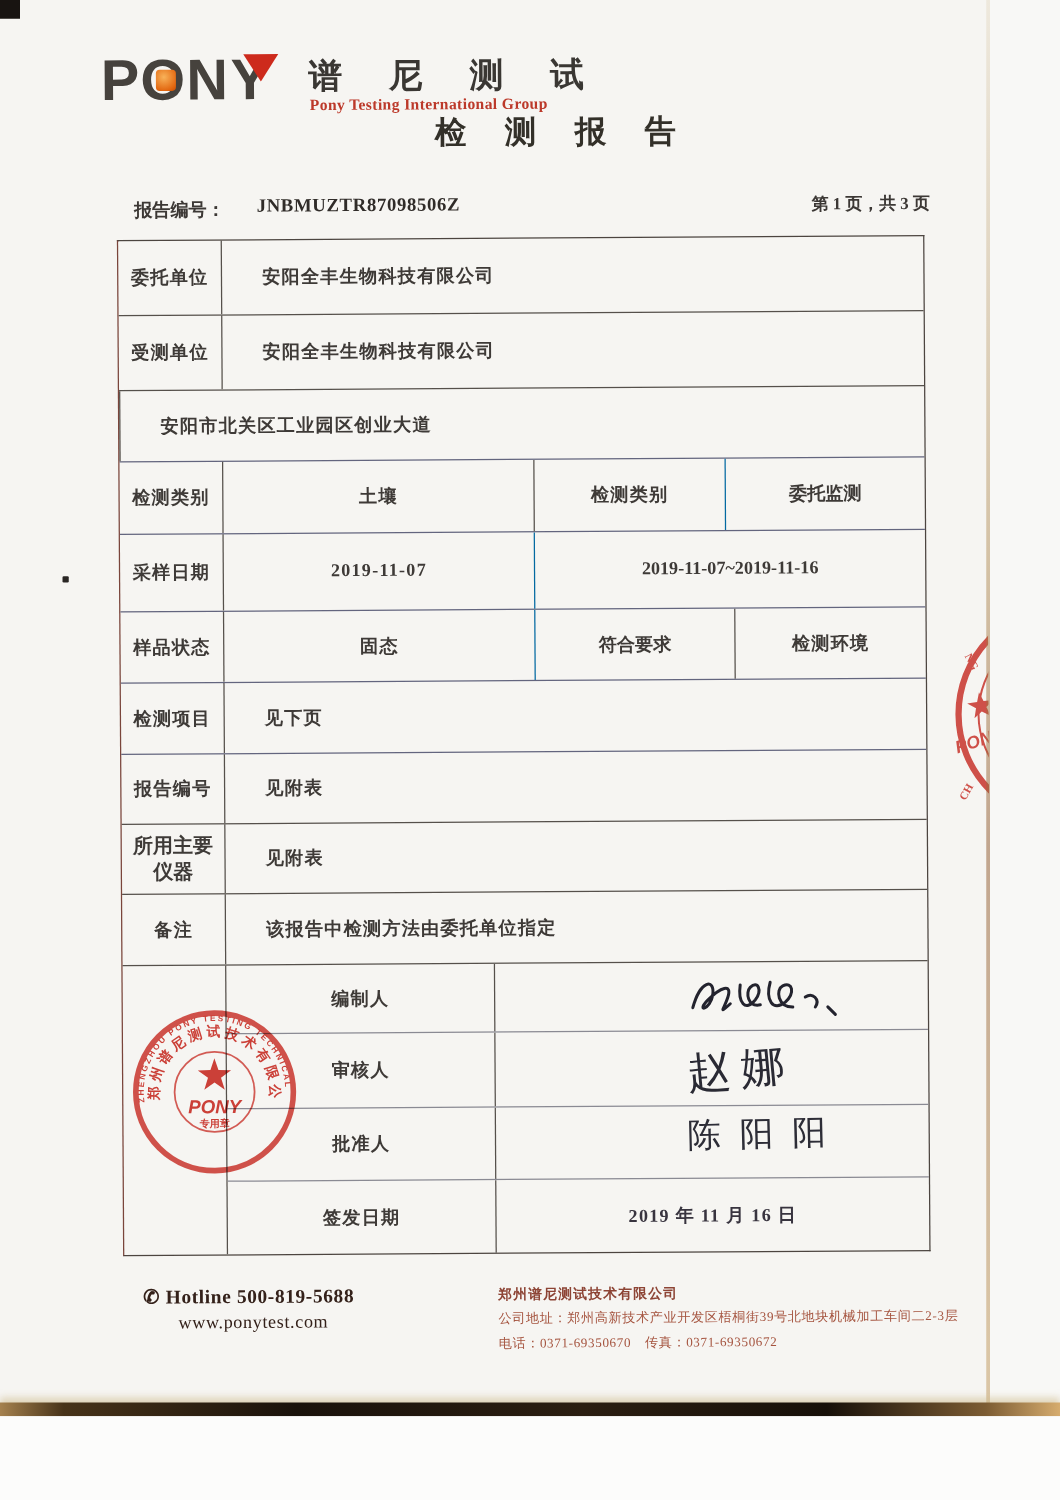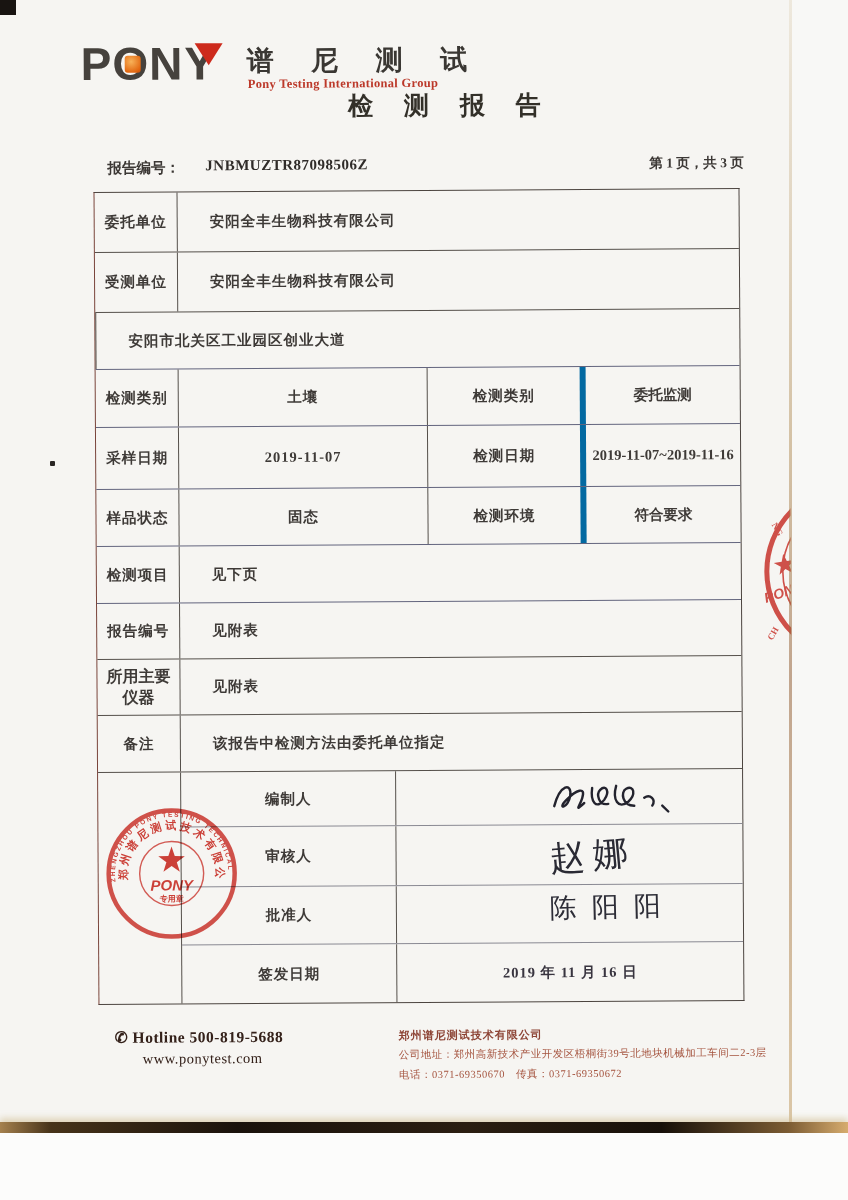--- a/index.html
+++ b/index.html
@@ -40,21 +40,21 @@
   .trow{display:flex;border-top:1px solid #55504b;box-sizing:border-box;}
   .trow:first-child{border-top:none;}
   .trow.blu{border-top-color:#63657e;}
   .cell{box-sizing:border-box;display:flex;align-items:center;justify-content:center;
     font-size:14.5px;font-weight:600;color:#3e3a37;letter-spacing:1px;}
   .cell.lbl{width:82px;font-weight:bold;text-align:center;padding:0 2px;}
   .cell.lbl.small{font-size:16px;letter-spacing:0;}
   .cell.val-left{flex:1;justify-content:flex-start;padding-left:32px;border-left:1px solid #55504b;}
   .c2{width:249px;border-left:1px solid #55504b;}
   .c3{width:153px;border-left:1px solid #55504b;font-weight:bold;}
-  .c4{flex:1;border-left:6px solid #0369a1;letter-spacing:0;}
+  .c4{flex:1;border-left:1px solid #0369a1;letter-spacing:0;}
   .h59{height:59px}.h60{height:60px}.h57{height:57px}.h58{height:58px}.h62{height:62px}.h56{height:56px}
 
   .sigblock{display:flex;border-top:1px solid #55504b;}
   .sig-left{width:82px;}
   .sig-rows{flex:1;border-left:1px solid #55504b;display:flex;flex-direction:column;}
   .sig-row{display:flex;border-top:1px solid #8a8a93;}
   .sig-row:first-child{border-top:none;}
   .sig-lbl{width:214px;display:flex;align-items:center;justify-content:center;font-size:14.5px;font-weight:bold;color:#3e3a37;letter-spacing:1px;box-sizing:border-box;}
   .sig-val{flex:1;border-left:1px solid #55504b;display:flex;align-items:center;justify-content:center;font-size:14.5px;font-weight:600;color:#38343f;letter-spacing:1px;}
   .sh54{height:54px}.sh59{height:59px}.sh57{height:57px}.sh58{height:58px}
@@ -112,28 +112,27 @@
 
       <div class="trow blu h58">
         <div class="cell lbl">检测类别</div>
         <div class="cell c2">土壤</div>
         <div class="cell c3">检测类别</div>
         <div class="cell c4">委托监测</div>
       </div>
       <div class="trow blu h62">
         <div class="cell lbl">采样日期</div>
         <div class="cell c2">2019-11-07</div>
-        <div class="cell c3">检测日期</div>
         <div class="cell c4">2019-11-07~2019-11-16</div>
       </div>
       <div class="trow blu h57">
         <div class="cell lbl">样品状态</div>
         <div class="cell c2">固态</div>
+        <div class="cell c4">符合要求</div>
         <div class="cell c3">检测环境</div>
-        <div class="cell c4">符合要求</div>
       </div>
 
       <div class="trow blu h57">
         <div class="cell lbl">检测项目</div>
         <div class="cell val-left">见下页</div>
       </div>
       <div class="trow blu h56">
         <div class="cell lbl">报告编号</div>
         <div class="cell val-left">见附表</div>
       </div>

